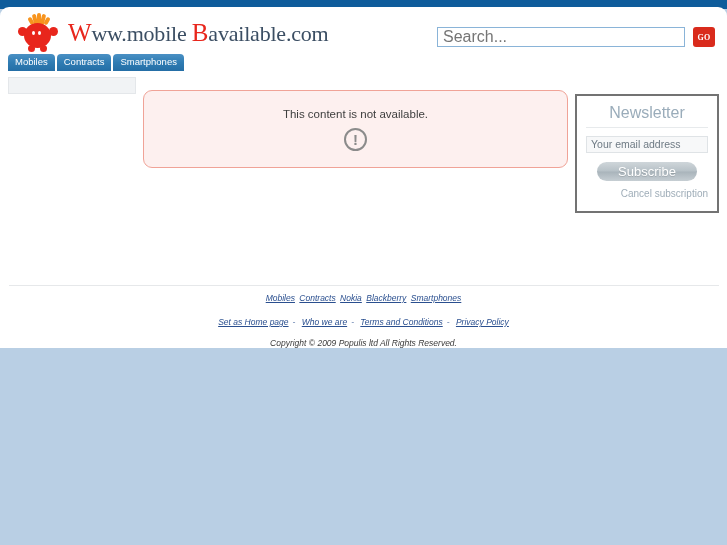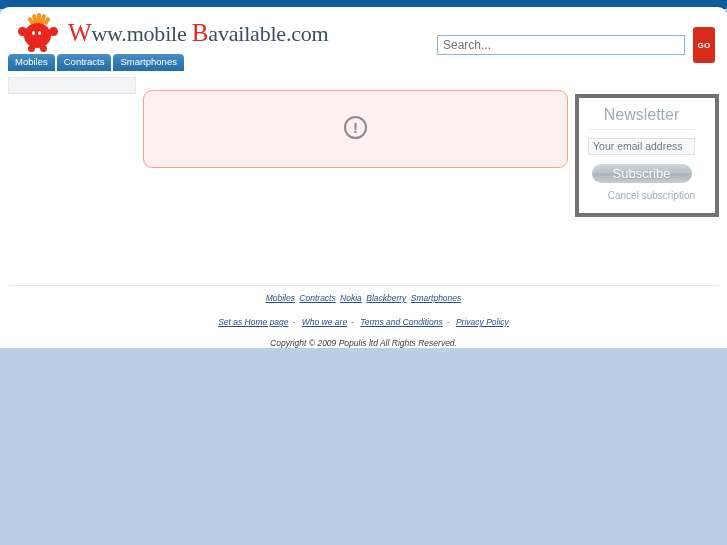--- a/index.html
+++ b/index.html
@@ -127,33 +127,33 @@
     display: flex;
     align-items: center;
   }
   .search-input {
     width: 248px;
     height: 20px;
     box-sizing: border-box;
     border: 1px solid #8ab4d8;
     padding: 1px 5px;
     font-family: "Liberation Sans", sans-serif;
-    font-size: 12px;
+    font-size: 16px;
     color: #222;
     outline: none;
     background: #fff;
   }
   .go-btn {
     margin-left: 8px;
-    width: 22px; height: 36px;
+    width: 22px; height: 20px;
     background: #d92b1c;
     color: #ffffff;
     border: none;
     border-radius: 3px;
-    font-family: Liberation Sans, sans-serif;
+    font-family: Liberation Serif, serif;
     font-size: 8px;
     font-weight: bold;
     letter-spacing: 0.3px;
     cursor: pointer;
     padding: 0;
   }
 
   
   .nav {
     position: absolute;
@@ -315,22 +315,22 @@
     background:#8fb8d8;
     border:1px solid #6d97bb;
     box-sizing:border-box;
   }
 
   .newsletter-box {
     margin-top: 7px;
     width: 144px;
     box-sizing: border-box;
     background: #ffffff;
-    border: 4px solid #737373;
-    padding: 8px 20px 12px 9px;
+    border: 2px solid #737373;
+    padding: 8px 9px 12px 9px;
   }
   .newsletter-title {
     text-align: center;
     font-size: 16px;
     color: #9aacba;
     font-family: "Liberation Sans", sans-serif;
     padding-bottom: 5px;
     border-bottom: 1px solid #e7eaec;
     margin-bottom: 6px;
   }
@@ -458,20 +458,21 @@
     <div class="nav-tab">Contracts</div>
     <div class="nav-tab">Smartphones</div>
   </div>
 
   <div class="leftcol">
     <div class="left-box"></div>
   </div>
 
   <div class="maincol">
     <div class="error-box">
+      <div class="error-text">This content is not available.</div>
       <div class="error-icon">!</div>
     </div>
   </div>
 
   <div class="rightcol">
 
 
     <div class="newsletter-box">
       <div class="newsletter-title">Newsletter</div>
       <input class="newsletter-input" type="text" value="Your email address" style="">

